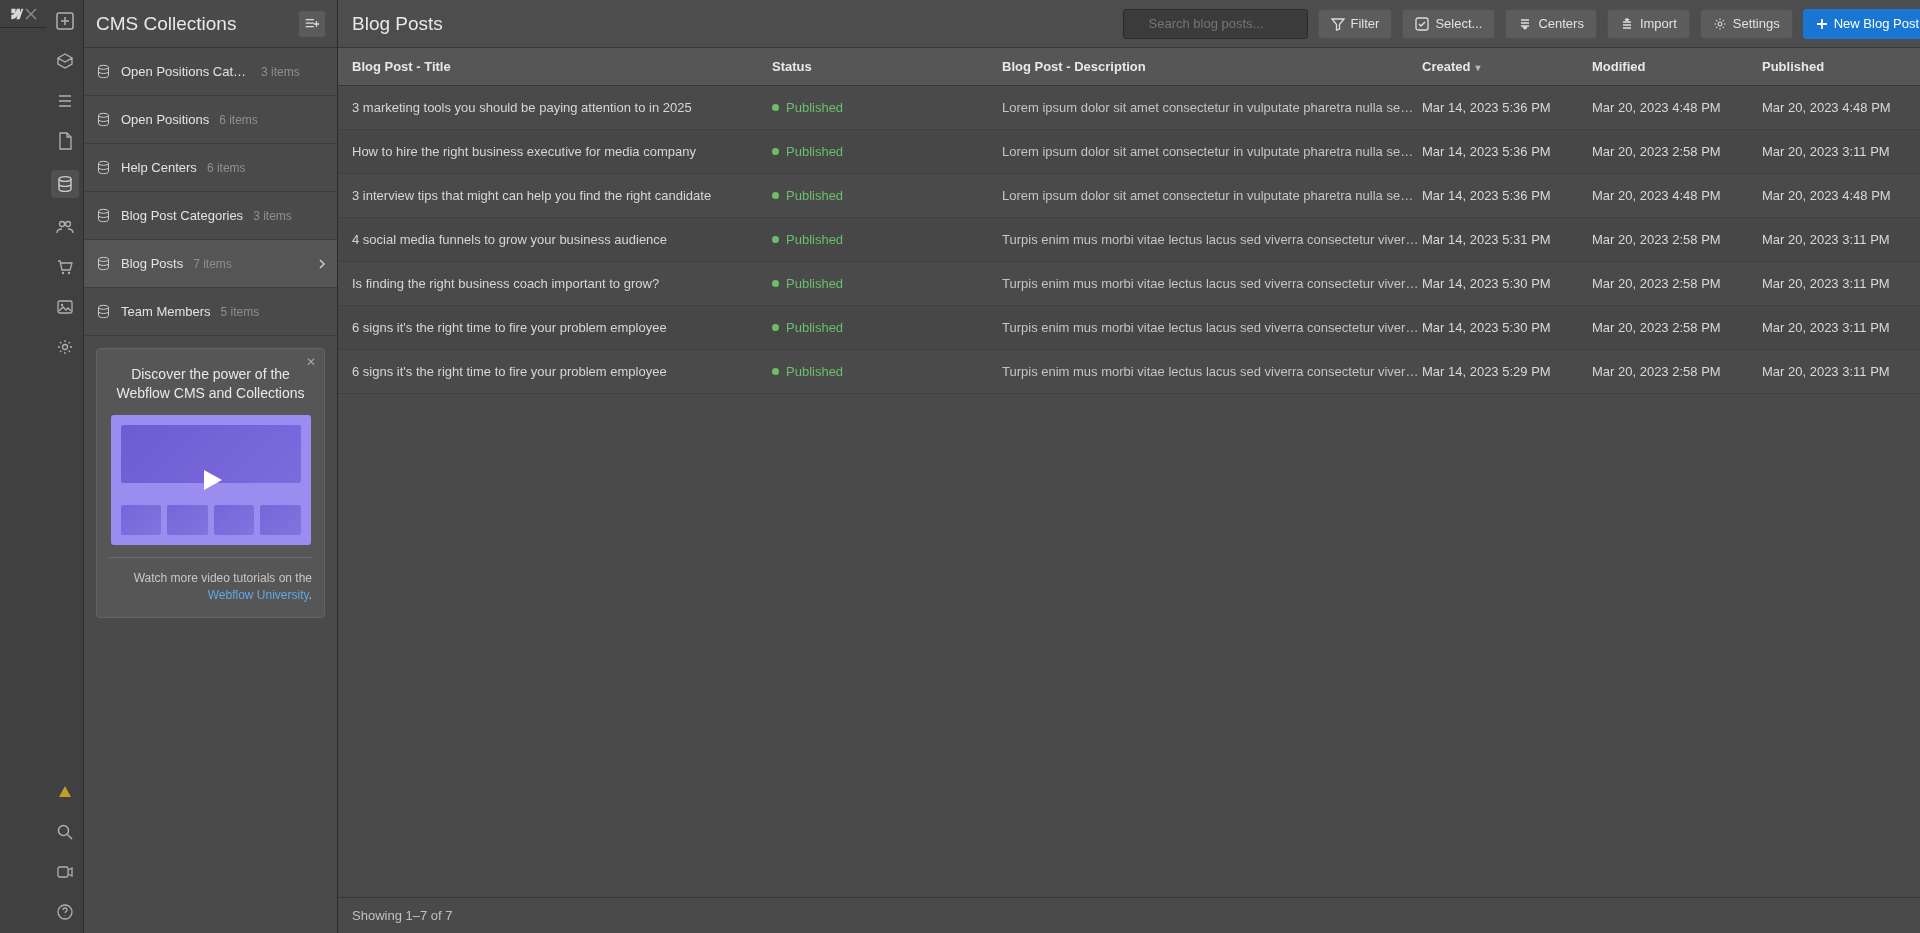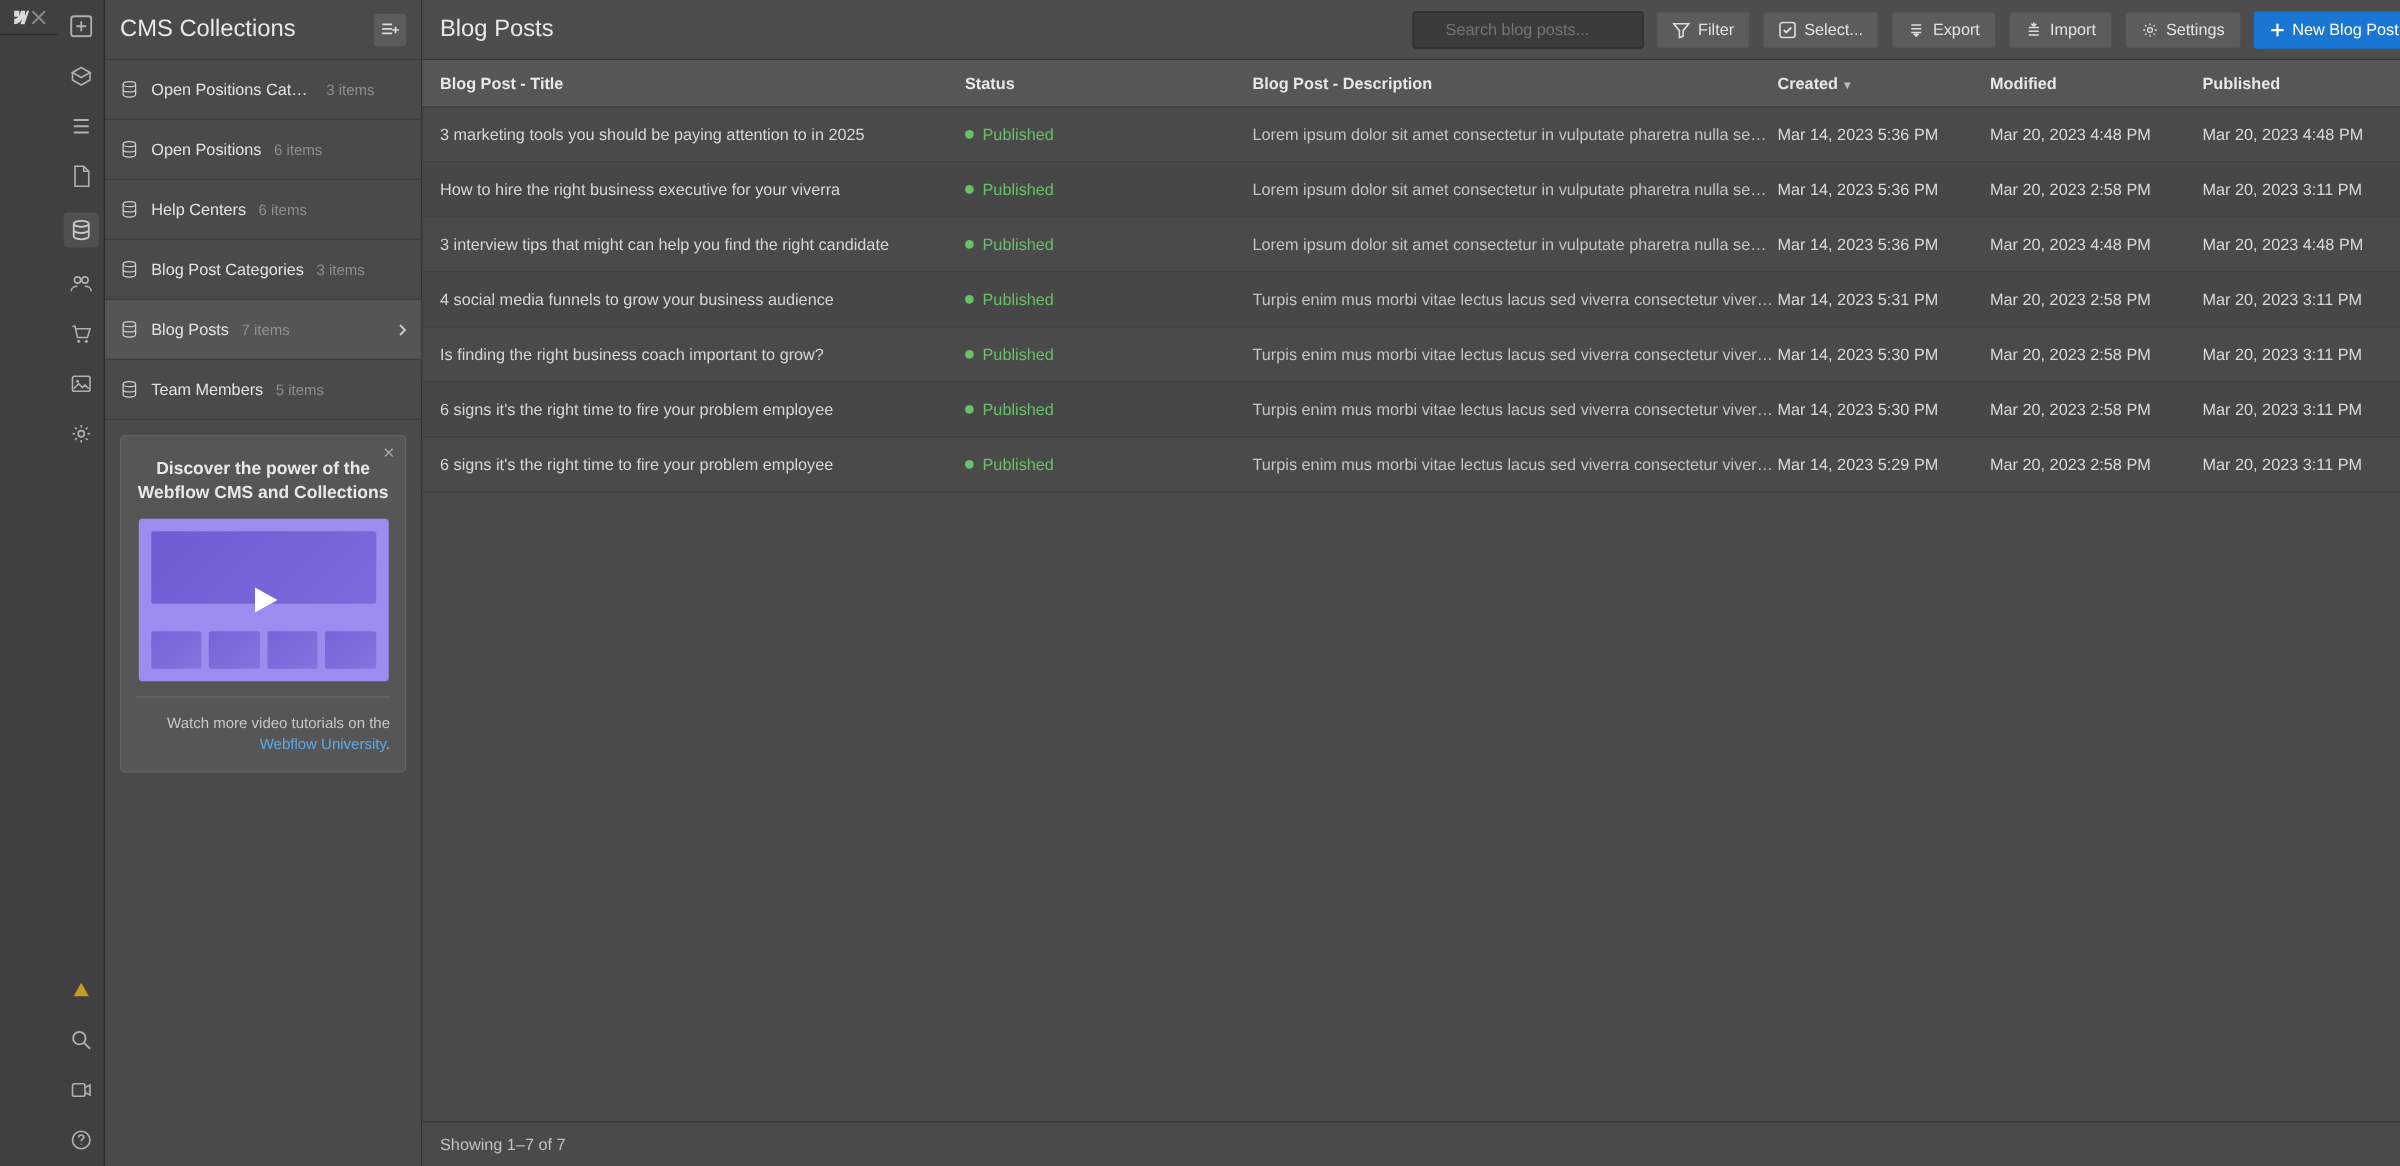--- a/index.html
+++ b/index.html
@@ -18,21 +18,21 @@
 .sidebar-header h1{font-size:19px;font-weight:500;color:#e8e8e8}
 .add-col-btn{width:26px;height:26px;background:#5b5b5b;border-radius:3px;display:flex;align-items:center;justify-content:center;cursor:pointer}
 .coll-list{display:flex;flex-direction:column}
 .coll-item{display:flex;align-items:center;height:48px;padding:0 12px;border-bottom:1px solid #3d3d3d;cursor:pointer;gap:10px;position:relative}
 .coll-item.active{background:#555}
 .coll-item .name{color:#e3e3e3;font-size:13px;white-space:nowrap;overflow:hidden;text-overflow:ellipsis;max-width:130px}
 .coll-item .count{color:#8f8f8f;font-size:12px}
 .coll-item .chev{position:absolute;right:10px}
 .tutorial{margin:12px;background:#565656;border:1px solid #646464;border-radius:4px;padding:16px 12px 14px;position:relative}
 .tutorial .close{position:absolute;top:6px;right:8px;cursor:pointer;opacity:.6;font-size:12px}
-.tutorial h3{font-size:14px;font-weight:700;text-align:center;line-height:1.35;color:#e8e8e8;margin-bottom:12px}
+.tutorial h3{font-size:14px;font-weight:400;text-align:center;line-height:1.35;color:#e8e8e8;margin-bottom:12px}
 .thumb{width:200px;height:130px;background:#9b8cf0;border-radius:3px;margin:0 auto 12px;position:relative;overflow:hidden}
 .thumb::before{content:"";position:absolute;top:10px;left:10px;right:10px;height:58px;background:linear-gradient(135deg,#6d5dd3,#7b6bdd);border-radius:2px}
 .thumb .mini{position:absolute;bottom:10px;left:10px;right:10px;display:flex;gap:6px}
 .thumb .mini div{flex:1;height:30px;background:linear-gradient(135deg,#7565d8,#8474e0);border-radius:2px}
 .thumb .play{position:absolute;top:50%;left:50%;transform:translate(-50%,-50%);color:#fff}
 .tutorial hr{border:none;border-top:1px solid #6a6a6a;margin:12px 0}
 .tutorial p{font-size:12px;text-align:right;color:#c7c7c7;line-height:1.4}
 .tutorial a{color:#5fa8e6;text-decoration:none}
 .main{flex:1;display:flex;flex-direction:column;background:#4a4a4a;min-width:0}
 .toolbar{height:48px;display:flex;align-items:center;padding:0 14px;gap:10px;border-bottom:1px solid #383838;background:#4d4d4d}
@@ -281,21 +281,21 @@
               <rect x="1" y="1" width="12" height="12" rx="2" fill="none" stroke="#ddd" stroke-width="1.3"></rect>
               <path d="M4 7l2 2 4-4" fill="none" stroke="#ddd" stroke-width="1.5"></path>
             </svg>
             <span>Select...</span>
           </div>
         <div class="tbtn">
             <svg width="14" height="14" viewBox="0 0 14 14">
               <path d="M3 3h8M3 6h8M3 9h8" stroke="#ddd" stroke-width="1.3"></path>
               <path d="M7 11v3m0 0l-2-2m2 2l2-2" fill="none" stroke="#ddd" stroke-width="1.3" transform="translate(0 -2)"></path>
             </svg>
-            <span>Export</span>
+            <span>Centers</span>
           </div>
         <div class="tbtn">
             <svg width="14" height="14" viewBox="0 0 14 14">
               <path d="M3 5h8M3 8h8M3 11h8" stroke="#ddd" stroke-width="1.3"></path>
               <path d="M7 1v3m0 0l-2-2m2 2l2-2" fill="none" stroke="#ddd" stroke-width="1.3" transform="translate(0 0)"></path>
             </svg>
             <span>Import</span>
           </div>
         <div class="tbtn">
             <svg width="14" height="14" viewBox="0 0 18 18">
@@ -331,21 +331,21 @@
             <div class="col-title">3 marketing tools you should be paying attention to in 2025</div>
   <div class="col-status">
               <span class="status-pill"><span class="status-dot"></span>Published</span>
             </div>
   <div class="col-desc">Lorem ipsum dolor sit amet consectetur in vulputate pharetra nulla sem a...</div>
   <div class="col-created">Mar 14, 2023 5:36 PM</div>
   <div class="col-modified">Mar 20, 2023 4:48 PM</div>
   <div class="col-pub">Mar 20, 2023 4:48 PM</div>
           </div>
           <div class="row">
-            <div class="col-title">How to hire the right business executive for your viverra</div>
+            <div class="col-title">How to hire the right business executive for media company</div>
   <div class="col-status">
               <span class="status-pill"><span class="status-dot"></span>Published</span>
             </div>
   <div class="col-desc">Lorem ipsum dolor sit amet consectetur in vulputate pharetra nulla sem a...</div>
   <div class="col-created">Mar 14, 2023 5:36 PM</div>
   <div class="col-modified">Mar 20, 2023 2:58 PM</div>
   <div class="col-pub">Mar 20, 2023 3:11 PM</div>
           </div>
           <div class="row">
             <div class="col-title">3 interview tips that might can help you find the right candidate</div>

